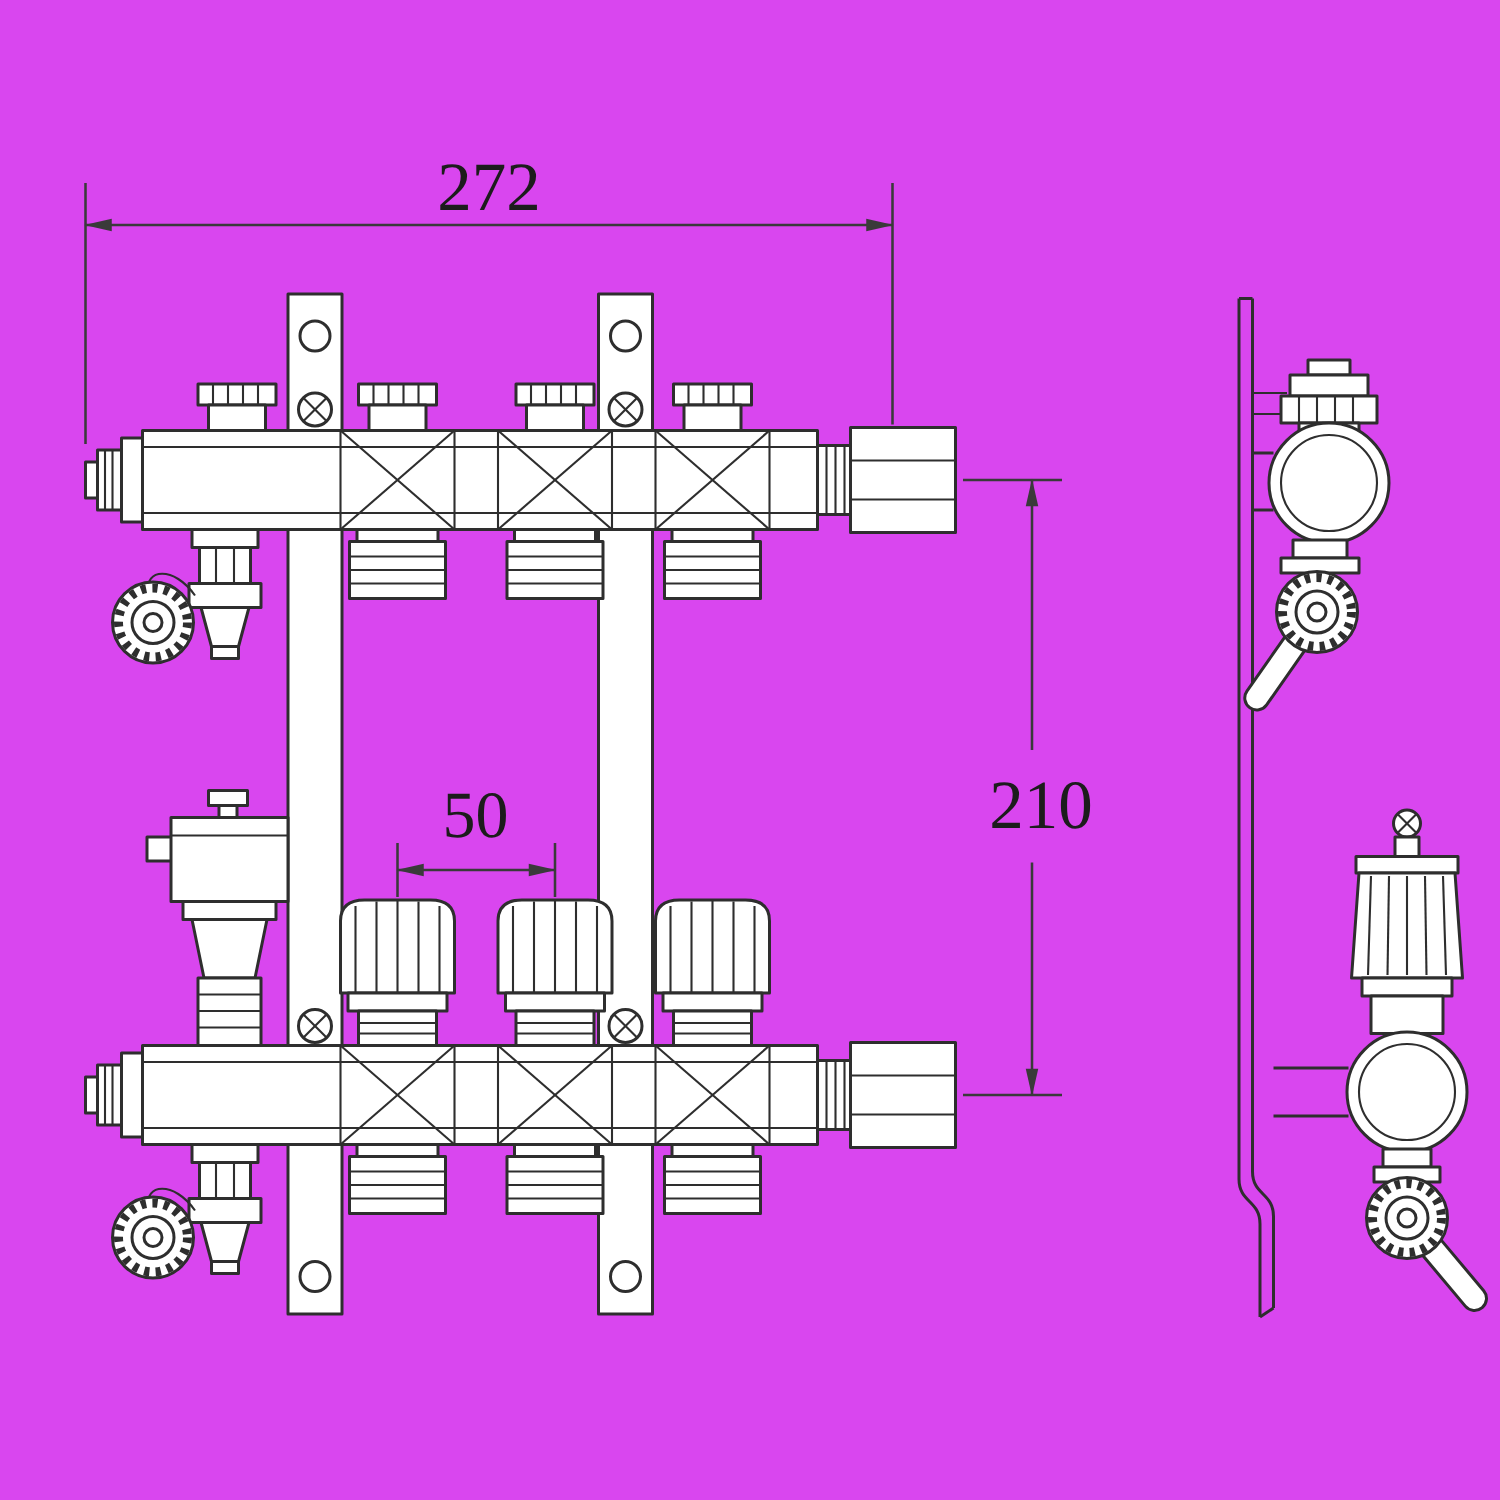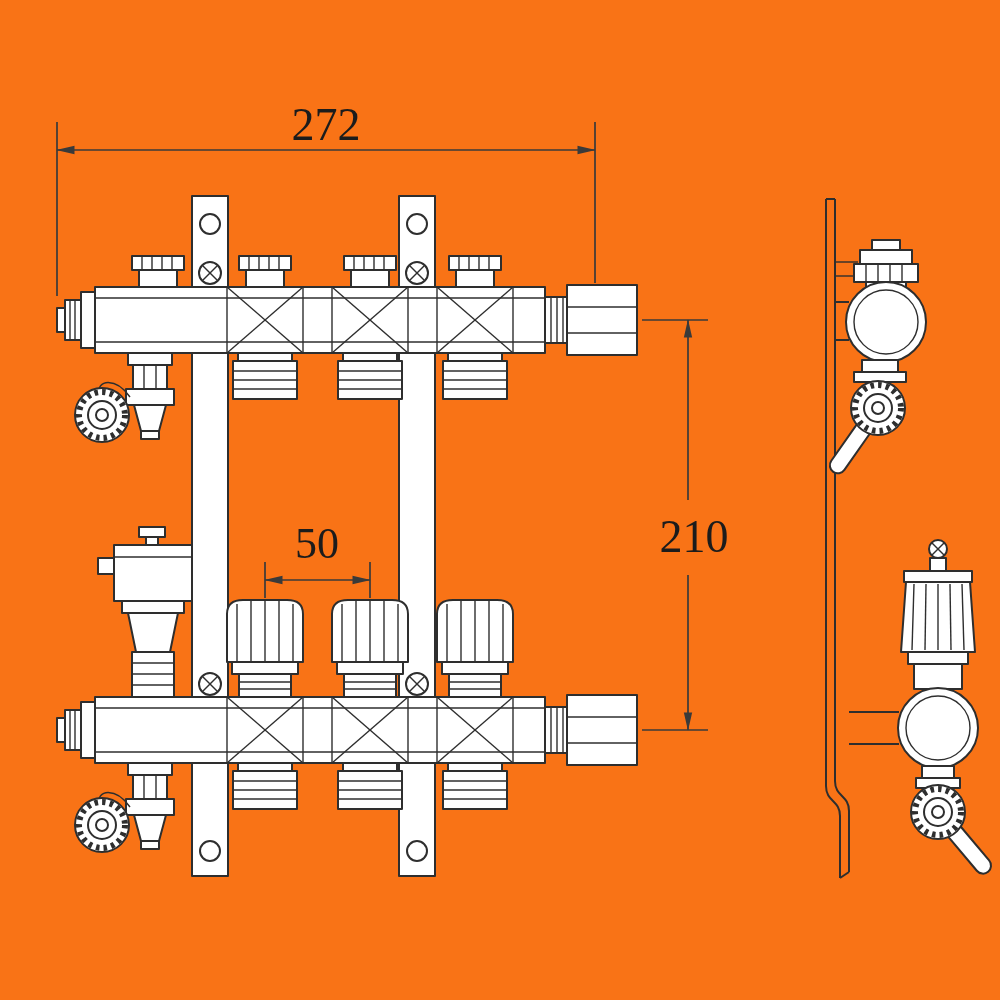--- a/index.html
+++ b/index.html
@@ -1,16 +1,16 @@
 <!DOCTYPE html>
 <html><head>
 <meta charset="utf-8">
 <style>
   html,body{margin:0;padding:0;background:#ffffff;}
-  .stage{width:1000px;height:1000px;position:relative;background:#f97316;overflow:hidden;}
+  .stage{width:1000px;height:1000px;position:relative;background:#d946ef;overflow:hidden;}
   svg{display:block;}
   .part{fill:#ffffff;stroke:#2e2e2e;stroke-width:2;stroke-linejoin:round;}
   .thin{fill:none;stroke:#2e2e2e;stroke-width:1.4;}
   .line2{fill:none;stroke:#2e2e2e;stroke-width:2;}
   .dim{fill:none;stroke:#3a3a3a;stroke-width:1.7;}
   .dimtext{font-family:"Liberation Serif",serif;font-size:46px;fill:#1c1c1c;}
   .dimtext50{font-family:"Liberation Serif",serif;font-size:44px;fill:#1c1c1c;}
   text{user-select:none;}
 </style>
 </head>

